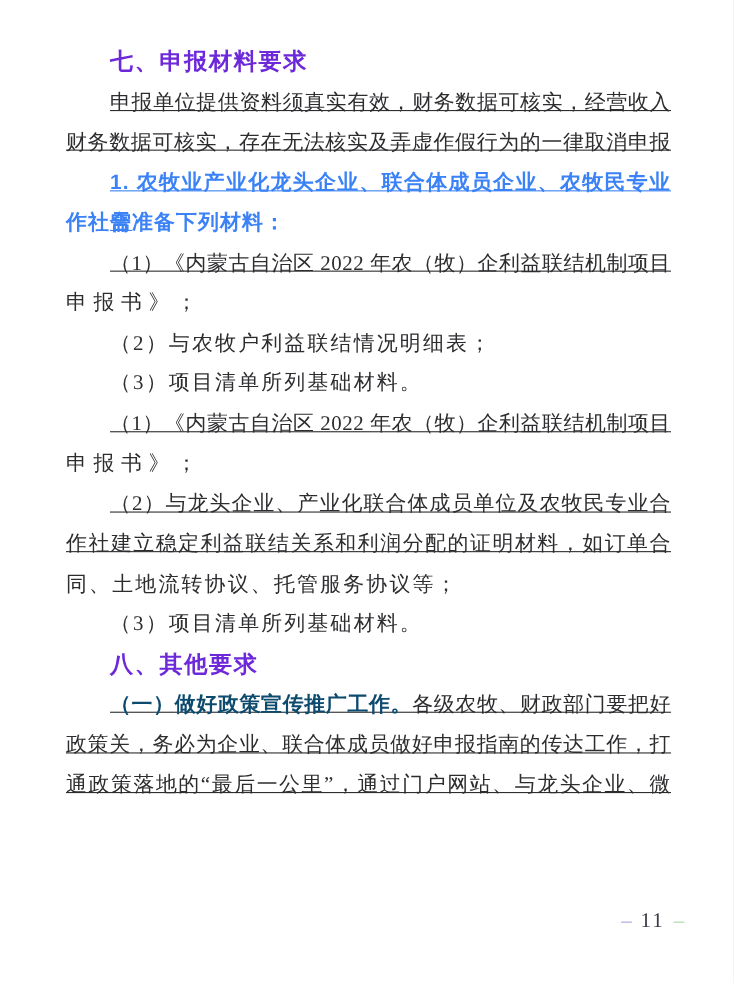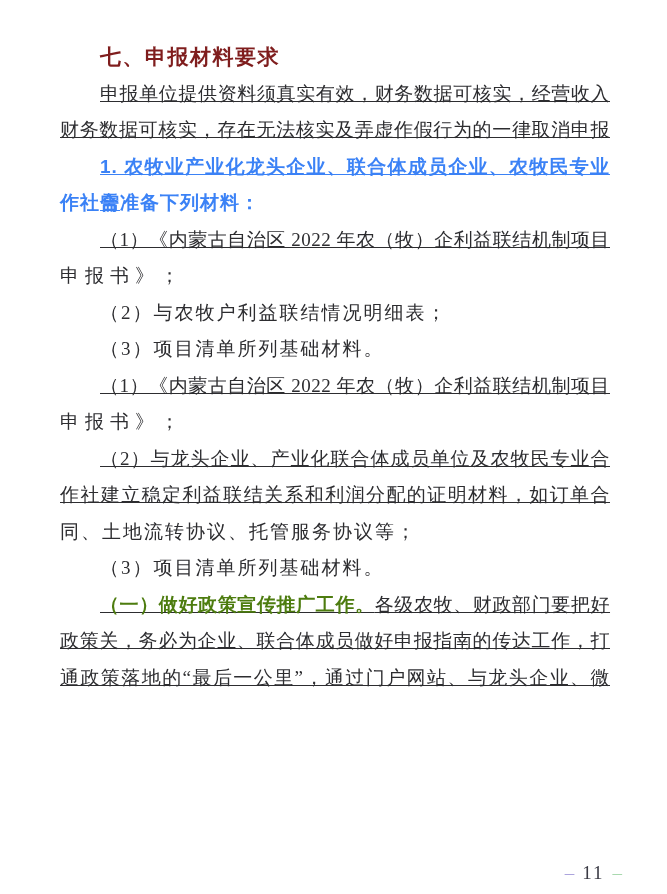--- a/index.html
+++ b/index.html
@@ -35,31 +35,31 @@
   .mid{letter-spacing:2px;}
   .boldsans{
     font-family:"Liberation Sans","DejaVu Sans",sans-serif;
     font-weight:bold;
     color:#3b82f6;
     letter-spacing:1px;
   }
   .heading{
     font-family:"Liberation Sans","DejaVu Sans",sans-serif;
     font-weight:bold;
-    color:#7f1d1d;
+    color:#6d28d9;
     font-size:21px;
     letter-spacing:1.5px;
   }
   .boldlead{
     font-weight:bold;
-    color:#4d7c0f;
+    color:#0c4a6e;
   }
   .footer{
     position:absolute;
-    top:860px;right:45px;
+    top:825px;right:45px;
     font-size:19px;
     line-height:26px;
     color:#3a3a44;
   }
   .footer .num{margin:0 8px;letter-spacing:2px;}
   .dash-left{color:#a9a0dc;}
   .dash-right{color:#a6d8ac;}
 </style>
 </head>
 <body>
@@ -82,20 +82,21 @@
     <div class="line indent mid">（3）项目清单所列基础材料。</div>
 
 
     <div class="line indent justify">（1）《内蒙古自治区 2022 年农（牧）企利益联结机制项目</div>
     <div class="line wide">申报书》；</div>
     <div class="line indent justify">（2）与龙头企业、产业化联合体成员单位及农牧民专业合</div>
     <div class="line justify">作社建立稳定利益联结关系和利润分配的证明材料，如订单合</div>
     <div class="line mid">同、土地流转协议、托管服务协议等；</div>
     <div class="line indent mid">（3）项目清单所列基础材料。</div>
 
+    <div class="line heading indent">八、其他要求</div>
 
     <div class="line indent justify">
       <span class="boldlead">（一）做好政策宣传推广工作。</span><span>各级农牧、财政部门要把好</span>
     </div>
     <div class="line justify">政策关，务必为企业、联合体成员做好申报指南的传达工作，打</div>
     <div class="line justify">通政策落地的“最后一公里”，通过门户网站、与龙头企业、微</div>
 
   </div>
 
   <div class="footer">

